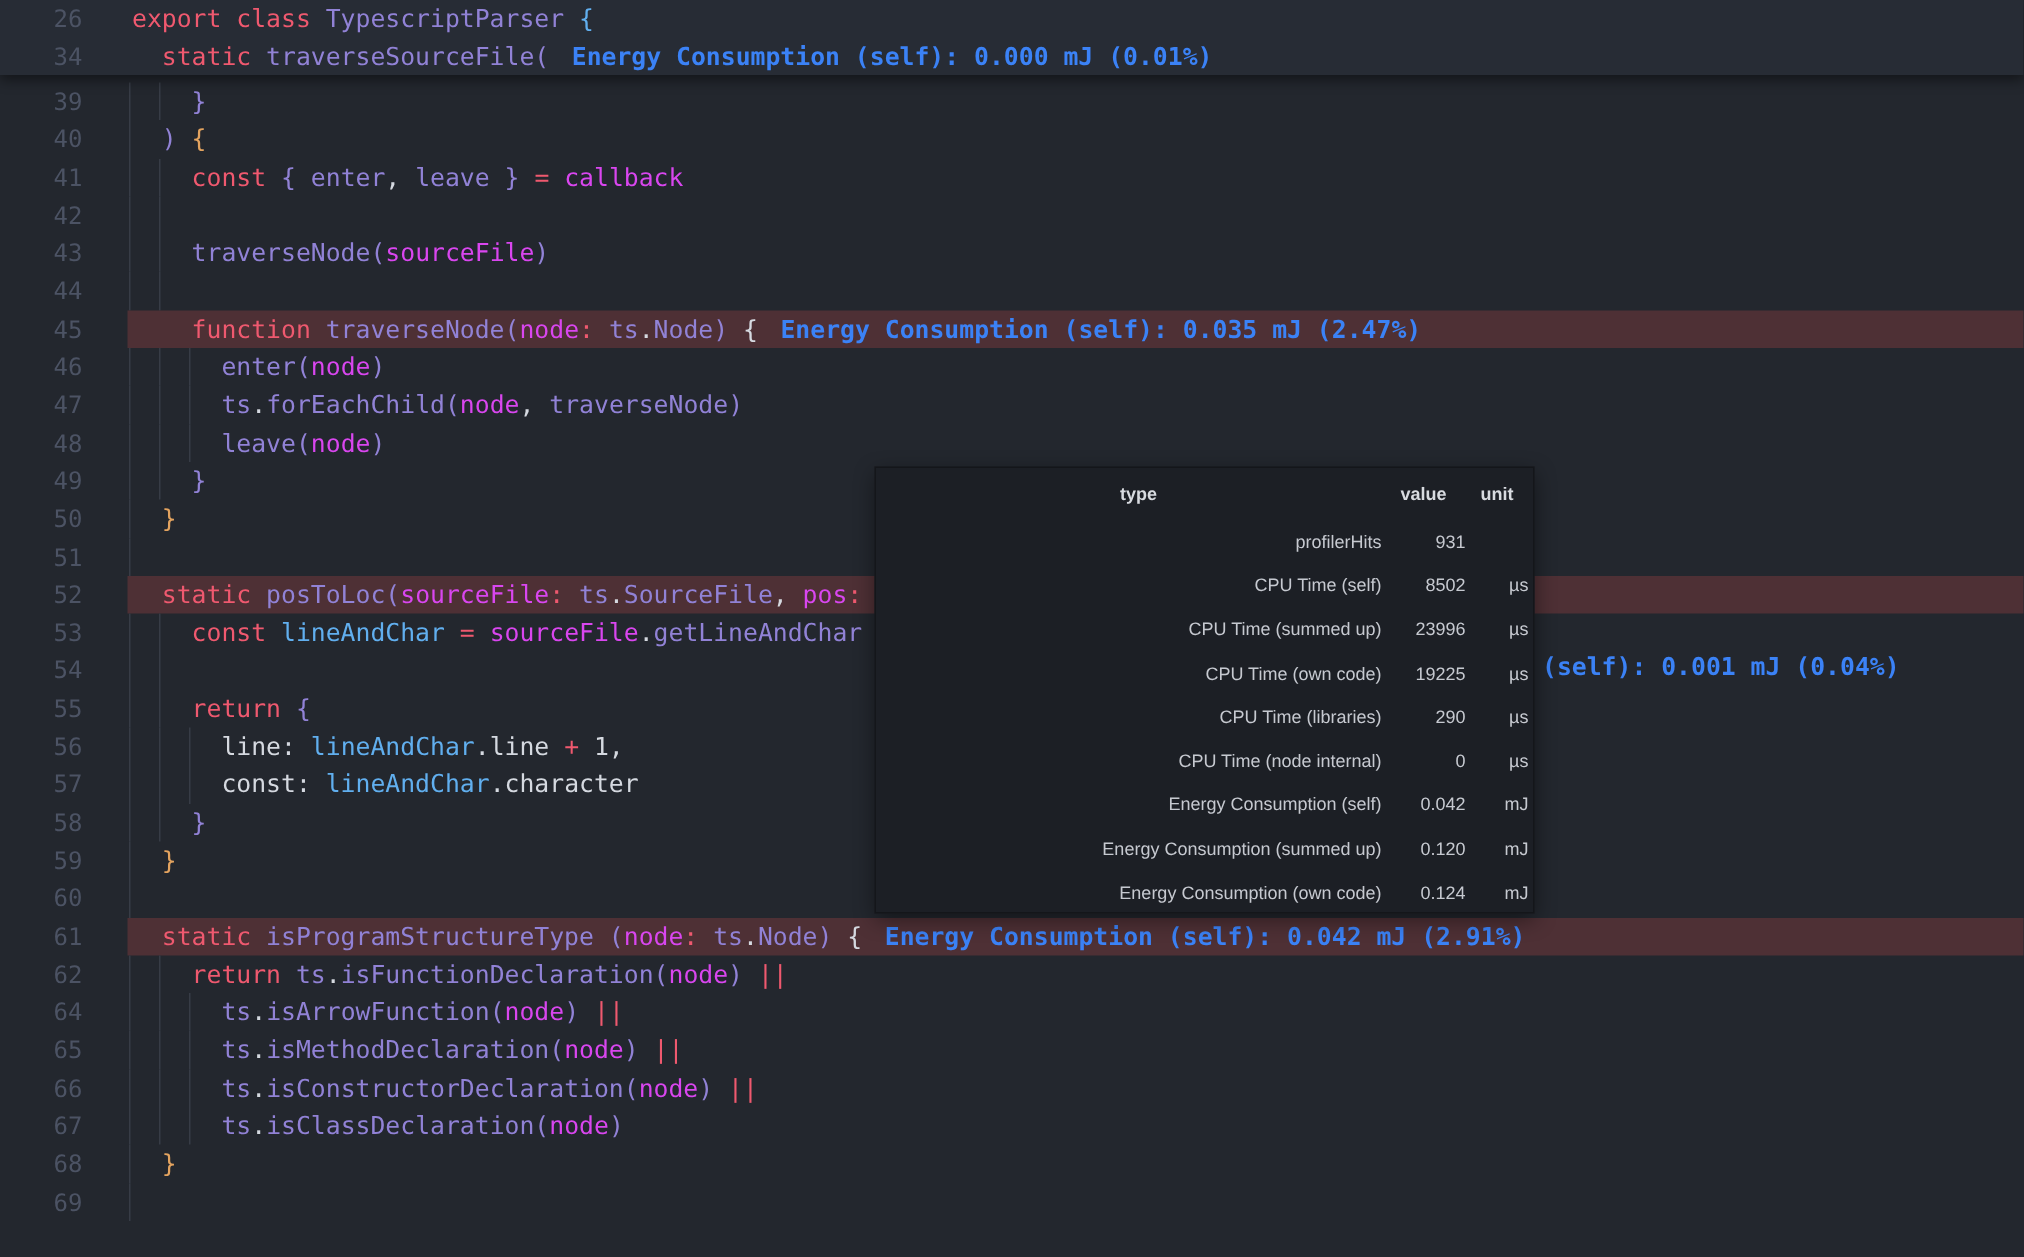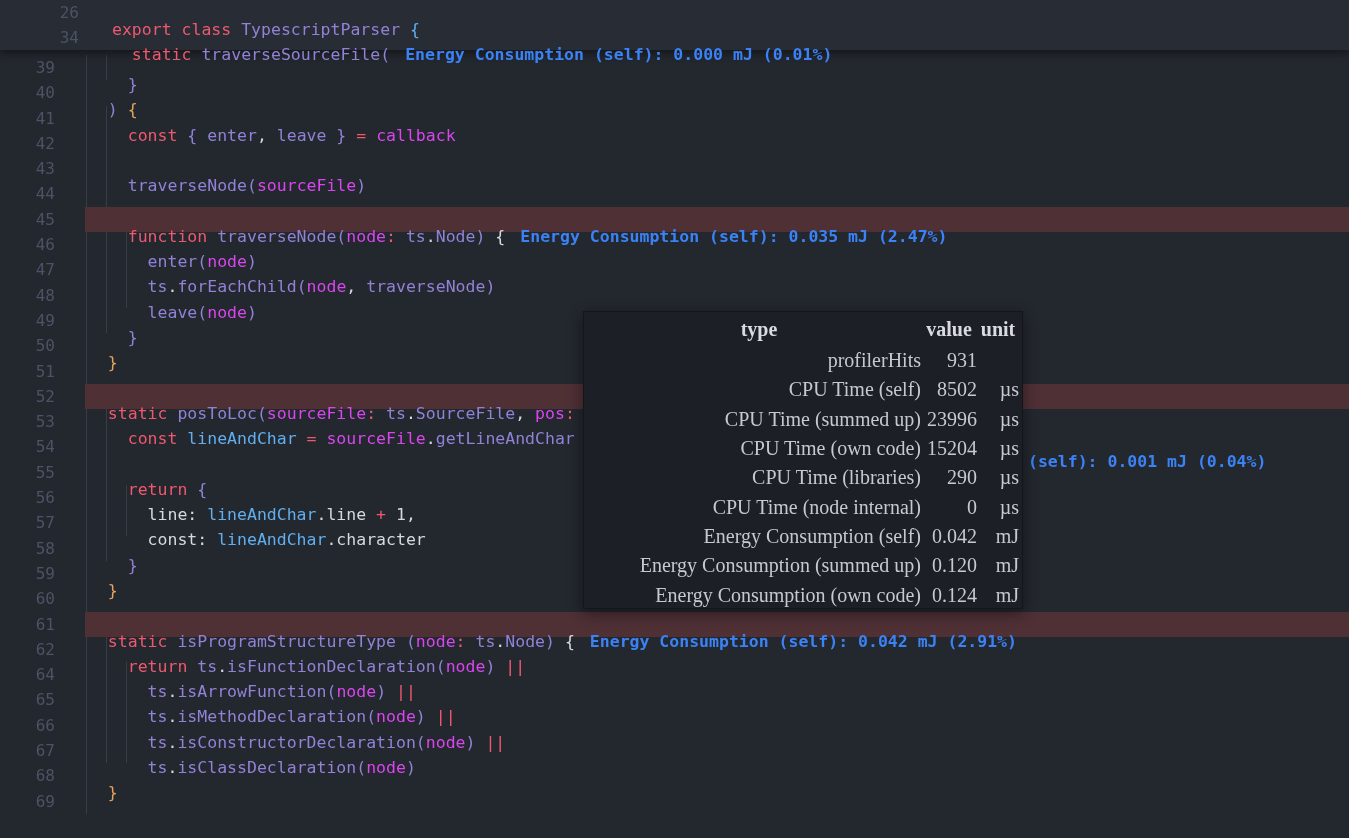--- a/index.html
+++ b/index.html
@@ -16,46 +16,46 @@
   .row.hl::before{
     content:"";position:absolute;left:85px;right:0;top:0;bottom:0;
     background:#4e3035;
   }
   .gutter{
     position:absolute;left:0;top:0;width:55px;text-align:right;
     color:#4c5364;line-height:25.3px;font-size:16px;
   }
   .guide{position:absolute;top:0;bottom:0;width:1px;background:#373c46;}
   .code{
-    position:absolute;left:88px;top:17px;white-space:pre;line-height:25.3px;
+    position:absolute;left:88px;top:0;white-space:pre;line-height:25.3px;
   }
   .tk-k{color:#ef596f;}          
   .tk-f{color:#9182d6;}          
   .tk-v{color:#d946ef;}          
   .tk-o{color:#e3a35f;}          
   .tk-b{color:#61afef;}          
   .tk-w{color:#d5d9e0;}          
   .ann{font-weight:bold;color:#3b82f6;margin-left:15px;}
   .frag{position:absolute;left:940px;top:0;margin-left:0;margin-top:48px;}
 
   
   .sticky{
     position:absolute;top:0;left:0;right:0;height:50px;
     background:#272c35;z-index:15;
     box-shadow:0 3px 8px rgba(0,0,0,.45);
   }
   .sticky .row{height:25px;}
-  .sticky .gutter,.sticky .code{line-height:25px;margin-left:24px;}
+  .sticky .gutter,.sticky .code{line-height:25px;}
 
   
   .tooltip{
     position:absolute;left:583px;top:311px;width:440px;height:298px;
     background:#1c1f25;border:1px solid #14161a;box-sizing:border-box;
     z-index:20;overflow:hidden;
-    font-family:Liberation Serif, serif;font-size:20px;color:#c6c9d0;
+    font-family:Liberation Sans, sans-serif;font-size:12px;color:#c6c9d0;
     box-shadow:0 4px 14px rgba(0,0,0,.45);
   }
   .tt-head,.tt-row{
     display:grid;grid-template-columns:324px 56px 42px;
     align-items:center;padding-left:13px;
   }
   .tt-head{height:34px;font-weight:bold;color:#d8dbe0;}
   .tt-head span{text-align:center;}
   .tt-row{height:29.3px;}
   .tt-row span{text-align:right;}
@@ -271,21 +271,21 @@
           <span>8502</span>
           <span>µs</span>
         </div>
         <div class="tt-row">
           <span>CPU Time (summed up)</span>
           <span>23996</span>
           <span>µs</span>
         </div>
         <div class="tt-row">
           <span>CPU Time (own code)</span>
-          <span>15204</span>
+          <span>19225</span>
           <span>µs</span>
         </div>
         <div class="tt-row">
           <span>CPU Time (libraries)</span>
           <span>290</span>
           <span>µs</span>
         </div>
         <div class="tt-row">
           <span>CPU Time (node internal)</span>
           <span>0</span>

